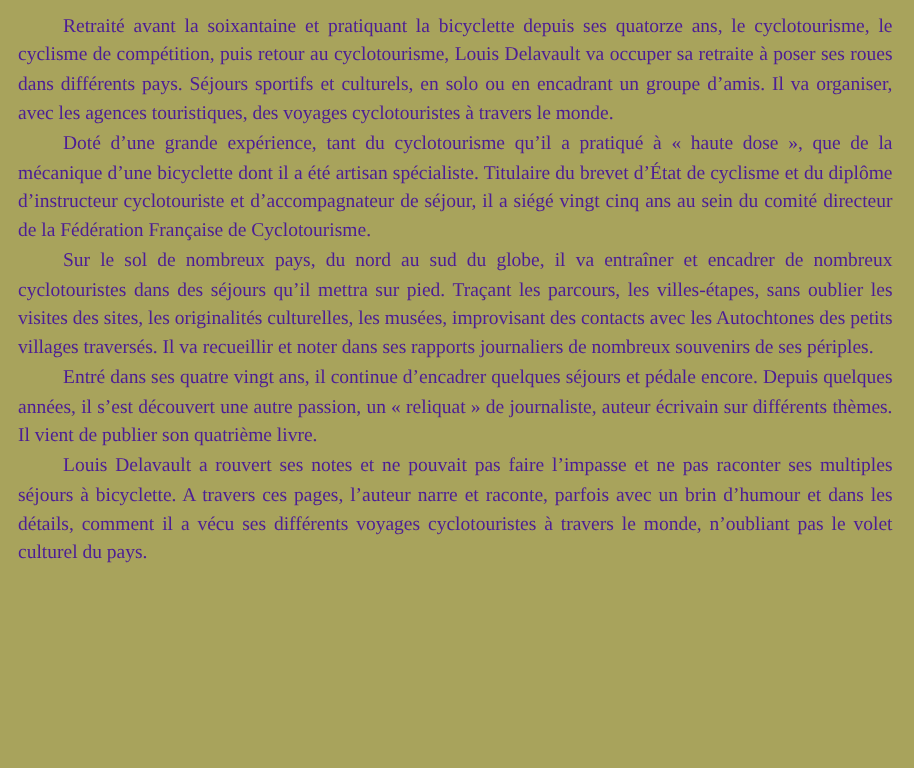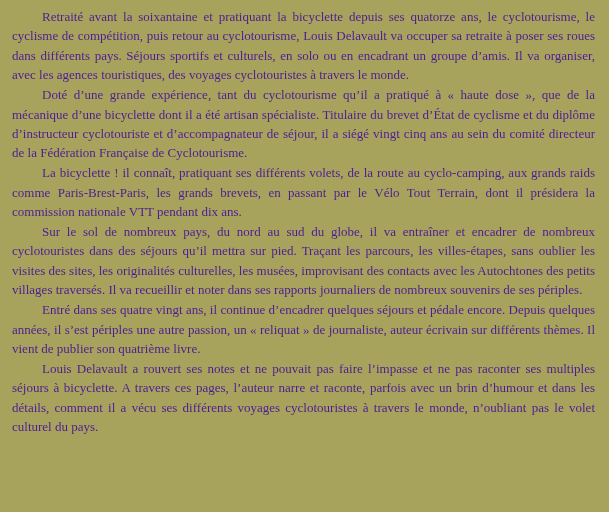--- a/index.html
+++ b/index.html
@@ -43,19 +43,18 @@
     height: 20px;
     background: #a8a35c;
   }
 </style>
 </head>
 <body>
 
 <div id="page">
   <p class="para">Retraité avant la soixantaine et pratiquant la bicyclette depuis ses quatorze ans, le cyclotourisme, le cyclisme de compétition, puis retour au cyclotourisme, Louis Delavault va occuper sa retraite à poser ses roues dans différents pays. Séjours sportifs et culturels, en solo ou en encadrant un groupe d’amis. Il va organiser, avec les agences touristiques, des voyages cyclotouristes à travers le monde.</p>
   <p class="para">Doté d’une grande expérience, tant du cyclotourisme qu’il a pratiqué à « haute dose », que de la mécanique d’une bicyclette dont il a été artisan spécialiste. Titulaire du brevet d’État de cyclisme et du diplôme d’instructeur cyclotouriste et d’accompagnateur de séjour, il a siégé vingt cinq ans au sein du comité directeur de la Fédération Française de Cyclotourisme.</p>
-  <p class="para">La bicyclette ! il connaît, pratiquant ses différents volets, de la route au cyclo-camping, aux grands raids comme Paris-Brest-Paris, les grands brevets, en passant par le Vélo Tout Terrain, dont il présidera la commission nationale VTT pendant dix ans.</p>
   <p class="para">Sur le sol de nombreux pays, du nord au sud du globe, il va entraîner et encadrer de nombreux cyclotouristes dans des séjours qu’il mettra sur pied. Traçant les parcours, les villes-étapes, sans oublier les visites des sites, les originalités culturelles, les musées, improvisant des contacts avec les Autochtones des petits villages traversés. Il va recueillir et noter dans ses rapports journaliers de nombreux souvenirs de ses périples.</p>
-  <p class="para">Entré dans ses quatre vingt ans, il continue d’encadrer quelques séjours et pédale encore. Depuis quelques années, il s’est périples une autre passion, un « reliquat » de journaliste, auteur écrivain sur différents thèmes. Il vient de publier son quatrième livre.</p>
+  <p class="para">Entré dans ses quatre vingt ans, il continue d’encadrer quelques séjours et pédale encore. Depuis quelques années, il s’est découvert une autre passion, un « reliquat » de journaliste, auteur écrivain sur différents thèmes. Il vient de publier son quatrième livre.</p>
   <p class="para">Louis Delavault a rouvert ses notes et ne pouvait pas faire l’impasse et ne pas raconter ses multiples séjours à bicyclette. A travers ces pages, l’auteur narre et raconte, parfois avec un brin d’humour et dans les détails, comment il a vécu ses différents voyages cyclotouristes à travers le monde, n’oubliant pas le volet culturel du pays.</p>
 
   <div class="footer-band"></div>
 </div>
 
 </body></html>

